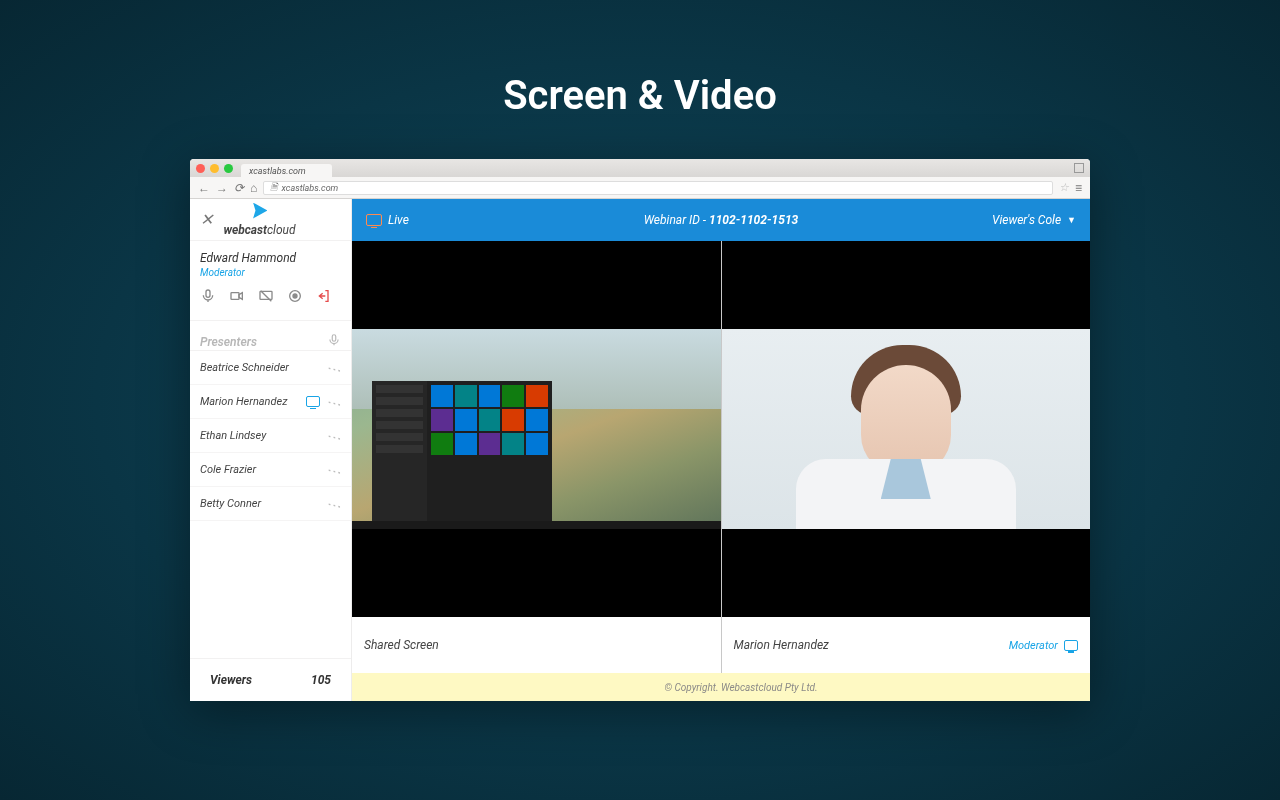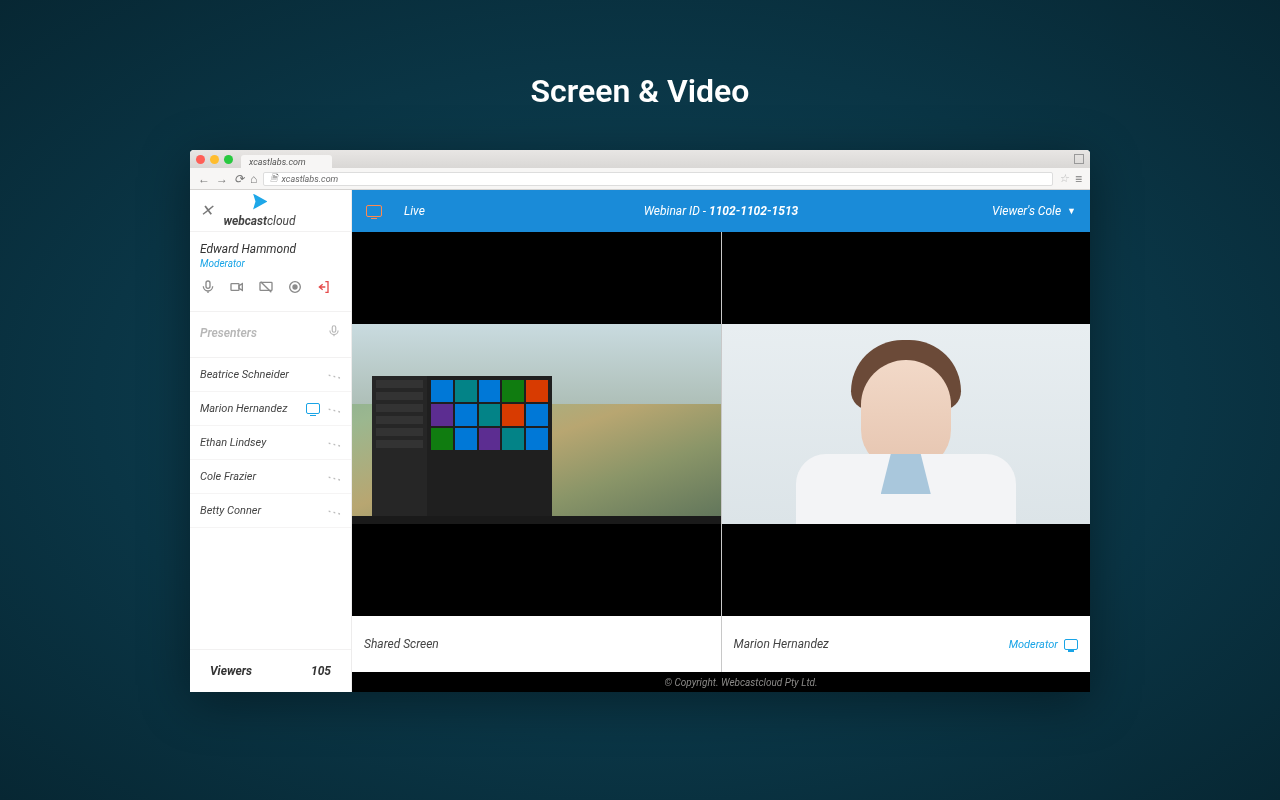--- a/index.html
+++ b/index.html
@@ -1,17 +1,17 @@
 <!DOCTYPE html>
 <html><head>
 <meta charset="utf-8">
 <style>
 * { margin:0; padding:0; box-sizing:border-box; font-family:-apple-system,BlinkMacSystemFont,"Segoe UI",Roboto,Arial,sans-serif; }
 body { width:1280px; height:800px; background:radial-gradient(ellipse at center,#0f475b 0%,#0a3545 60%,#072733 100%); overflow:hidden; }
-.page-title { color:#fff; font-size:32px; font-weight:600; text-align:center; padding-top:72px; padding-bottom:40px; }
+.page-title { color:#fff; font-size:40px; font-weight:600; text-align:center; padding-top:72px; padding-bottom:40px; }
 
 
 .browser { width:900px; margin:0 auto; background:#fff; border-radius:4px 4px 0 0; box-shadow:0 10px 50px rgba(0,0,0,.4); overflow:hidden;font-style:italic; }
 .br-tabbar { height:18px; background:linear-gradient(#e8e6e4,#d9d7d5); display:flex; align-items:center; padding:0 6px; position:relative; }
 .traffic { display:flex; gap:5px; margin-right:8px; }
 .traffic span { width:9px; height:9px; border-radius:50%; display:block; }
 .tl-r{background:#ff5f57}.tl-y{background:#ffbd2e}.tl-g{background:#28c940}
 .br-tab { background:#f7f6f5; height:15px; border-radius:3px 3px 0 0; padding:0 26px 0 8px; font-size:9px; color:#555; display:flex; align-items:center; position:relative; top:3px; }
 .br-max { position:absolute; right:6px; top:4px; width:10px; height:10px; border:1px solid #999; }
 .br-toolbar { height:22px; background:#f7f6f5; border-bottom:1px solid #d6d4d2; display:flex; align-items:center; padding:0 8px; gap:6px; font-size:11px; color:#666; }
@@ -27,33 +27,33 @@
 .logo { display:flex; align-items:center; gap:4px;flex-direction:column; }
 .logo-mark{width:16px;height:16px;background:#1ea7e8;clip-path:polygon(10% 0,100% 50%,10% 100%,25% 50%);}
 .logo-text{font-size:12px;color:#444}
 .logo-text b{font-weight:700}
 .sb-user { padding:10px 10px 12px; border-bottom:1px solid #f2f1f1; }
 .u-name{font-size:12px;color:#333;margin-bottom:2px}
 .u-role{font-size:10px;color:#19a4e6}
 .u-ctrls{display:flex;gap:13px;margin-top:10px;color:#8a8a8a}
 .u-ctrls svg{width:16px;height:16px}
 .u-ctrls .exit svg{stroke:#e54b4b}
-.sb-section { padding:12px 10px 16px; display:flex; justify-content:space-between; align-items:center; color:#b7b7b7; font-size:12px; font-weight:600; border-bottom:1px solid #f2f1f1; }
+.sb-section { padding:12px 10px 0; display:flex; justify-content:space-between; align-items:center; color:#b7b7b7; font-size:12px; font-weight:600; border-bottom:1px solid #f2f1f1; }
 .sb-section svg{width:14px;height:14px}
 .p-list { }
 .p-item { height:34px; display:flex; align-items:center; justify-content:space-between; padding:0 10px; font-size:11px; color:#444; border-bottom:1px solid #f5f4f4; }
 .p-item .dots{color:#bdbdbd;font-size:14px;letter-spacing:-1px;transform:rotate(90deg)}
 .p-item .right{display:flex;align-items:center;gap:8px}
 .scr-ic{width:14px;height:11px;border:1.5px solid #19a4e6;border-radius:2px;position:relative}
 .scr-ic::after{content:'';position:absolute;width:6px;height:1.5px;background:#19a4e6;bottom:-3px;left:3px}
 .sb-viewers { margin-top:auto; padding:14px 20px; border-top:1px solid #f2f1f1; display:flex; justify-content:space-between; font-size:12px; font-weight:700; color:#333; }
 
 .main { flex:1; display:flex; flex-direction:column; }
 .topbar { height:42px; background:#1a8bd8; color:#fff; display:flex; align-items:center; padding:0 14px; font-size:12px; }
-.live { display:flex; align-items:center; gap:22px; }
+.live { display:flex; align-items:center; gap:6px; }
 .live .mon{width:16px;height:12px;border:1.5px solid #ff8a50;border-radius:2px;position:relative}
 .live .mon::after{content:'';position:absolute;width:6px;height:1.5px;background:#ff8a50;bottom:-3px;left:4px}
 .webid { position:absolute; left:50%; transform:translateX(-50%); }
 .webid b{font-weight:700}
 .vview { margin-left:auto; display:flex; align-items:center; gap:6px; }
 .vview .caret{font-size:9px}
 
 .stage { flex:1; display:flex; background:#000; }
 .pane { flex:1; display:flex; flex-direction:column; position:relative; }
 .pane + .pane { border-left:1px solid #c8c8c8; }
@@ -72,21 +72,21 @@
 
 .person{width:100%;height:100%;background:linear-gradient(#e8eef1,#dce4e8);position:relative;overflow:hidden}
 .head{position:absolute;left:50%;top:18%;transform:translateX(-50%);width:90px;height:110px;background:linear-gradient(#f2d9c8,#e6c5b0);border-radius:45px 45px 40px 40px}
 .hair{position:absolute;left:50%;top:8%;transform:translateX(-50%);width:110px;height:70px;background:#6b4a38;border-radius:55px 55px 20px 20px}
 .coat{position:absolute;left:50%;bottom:-20px;transform:translateX(-50%);width:220px;height:90px;background:#f3f4f6;border-radius:30px 30px 0 0}
 .collar{position:absolute;left:50%;bottom:30px;transform:translateX(-50%);width:50px;height:40px;background:#a9c7dc;clip-path:polygon(20% 0,80% 0,100% 100%,0 100%)}
 
 .caption { height:56px; background:#fff; display:flex; align-items:center; justify-content:space-between; padding:0 12px; font-size:12px; color:#444; }
 .caption .badge{color:#19a4e6;display:flex;align-items:center;gap:6px;font-size:11px}
 
-.footer { height:20px; background:#000000; color:#8b8a88; font-size:10px; display:flex; align-items:center; justify-content:center;padding-left:40px; }
+.footer { height:28px; background:#fef9c3; color:#8b8a88; font-size:10px; display:flex; align-items:center; justify-content:center;padding-left:40px; }
 </style>
 </head>
 <body>
 
 <div class="page-title">Screen &amp; Video</div>
 
 <div class="browser">
   <div class="br-tabbar">
     <div class="traffic">
         <span class="tl-r"></span>

